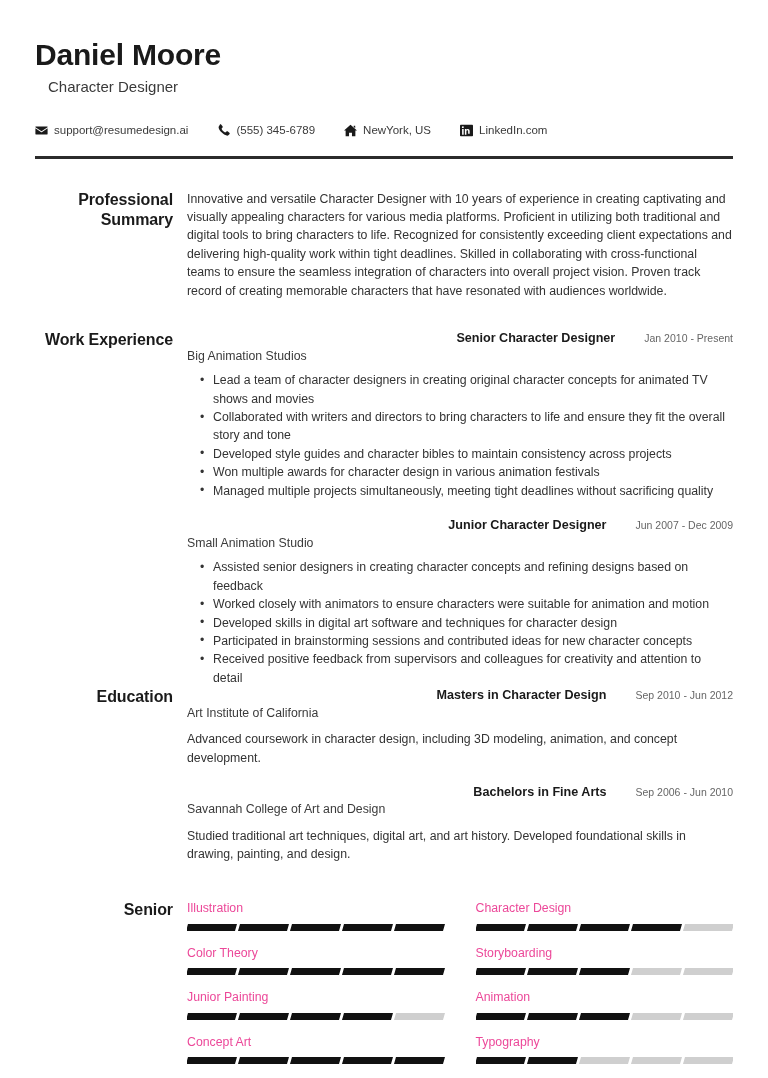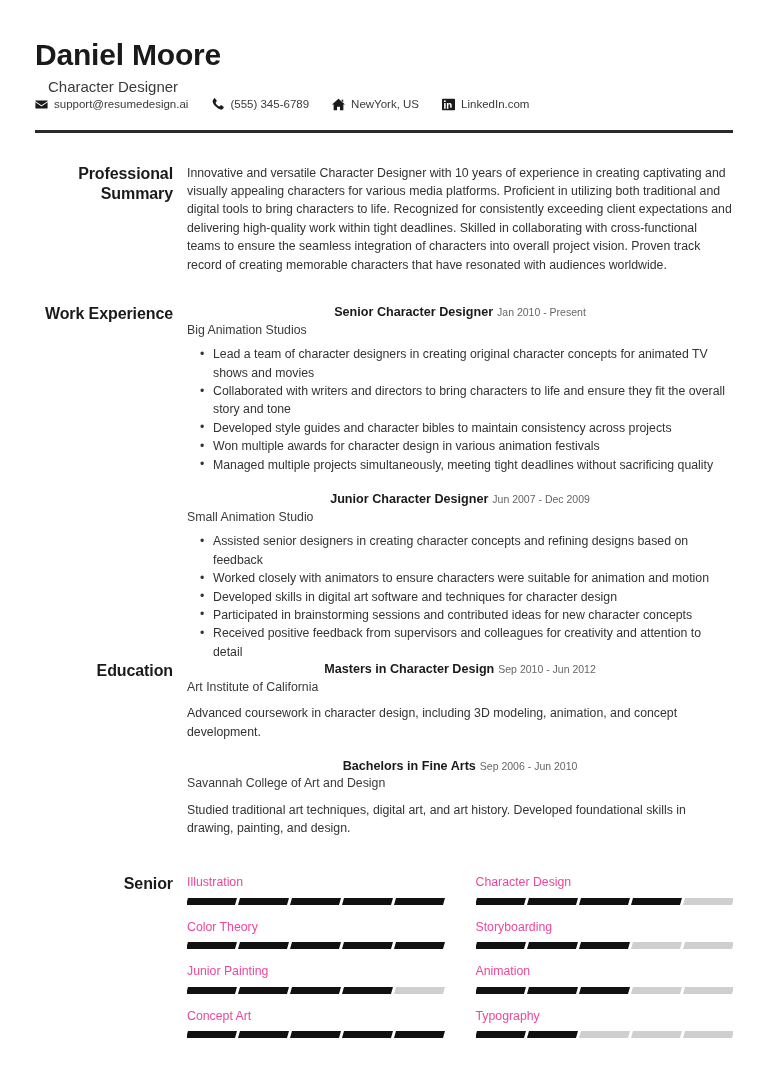--- a/index.html
+++ b/index.html
@@ -31,22 +31,22 @@
     font-size: 15px;
     font-weight: 400;
     color: #3a3a3a;
     margin-top: 6px;
     line-height: 1.2;
     margin-left: 13px;
   }
   .contact-row {
     display: flex;
     align-items: center;
-    margin-top: 2px;
-    gap: 23px;
+    margin-top: 28px;
+    gap: 29px;
     flex-wrap: nowrap;
   }
   .contact-item {
     display: flex;
     align-items: center;
     gap: 6px;
     font-size: 11.5px;
     color: #3a3a3a;
     white-space: nowrap;
   }
@@ -99,22 +99,22 @@
   #experience-section { margin-top: 30px; }
   #education-section  { }
   #skills-section     { margin-top: 36px; }
 
   
   .entry { margin-bottom: 0; }
   .entry + .entry { margin-top: 17px; }
   .entry-head {
     display: flex;
     align-items: baseline;
-    justify-content: center;
-    gap: 4px;
+    justify-content: flex-end;
+    gap: 29px;
   }
   .entry-title {
     font-size: 12.6px;
     font-weight: bold;
     color: #1a1a1a;
     line-height: 1.3;
   }
   .entry-date {
     font-size: 10.5px;
     color: #666666;

